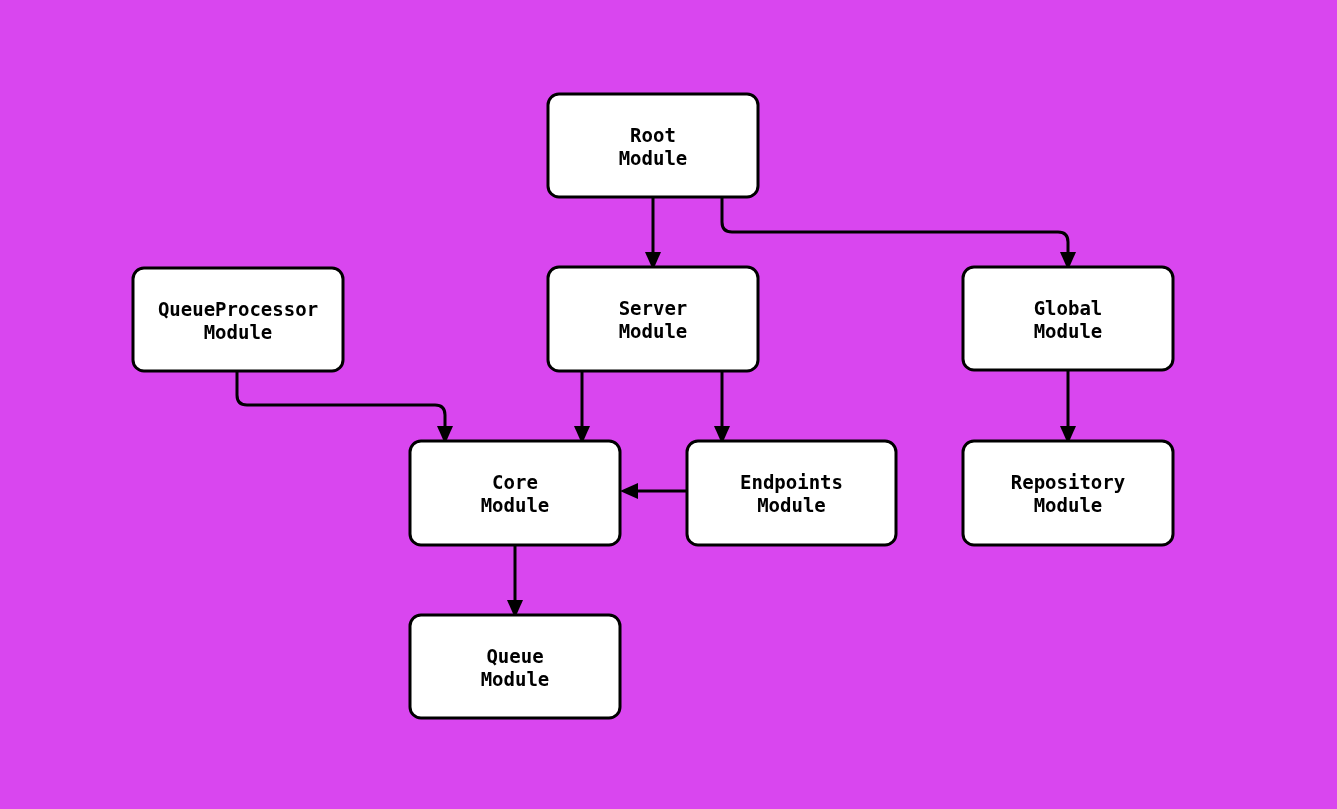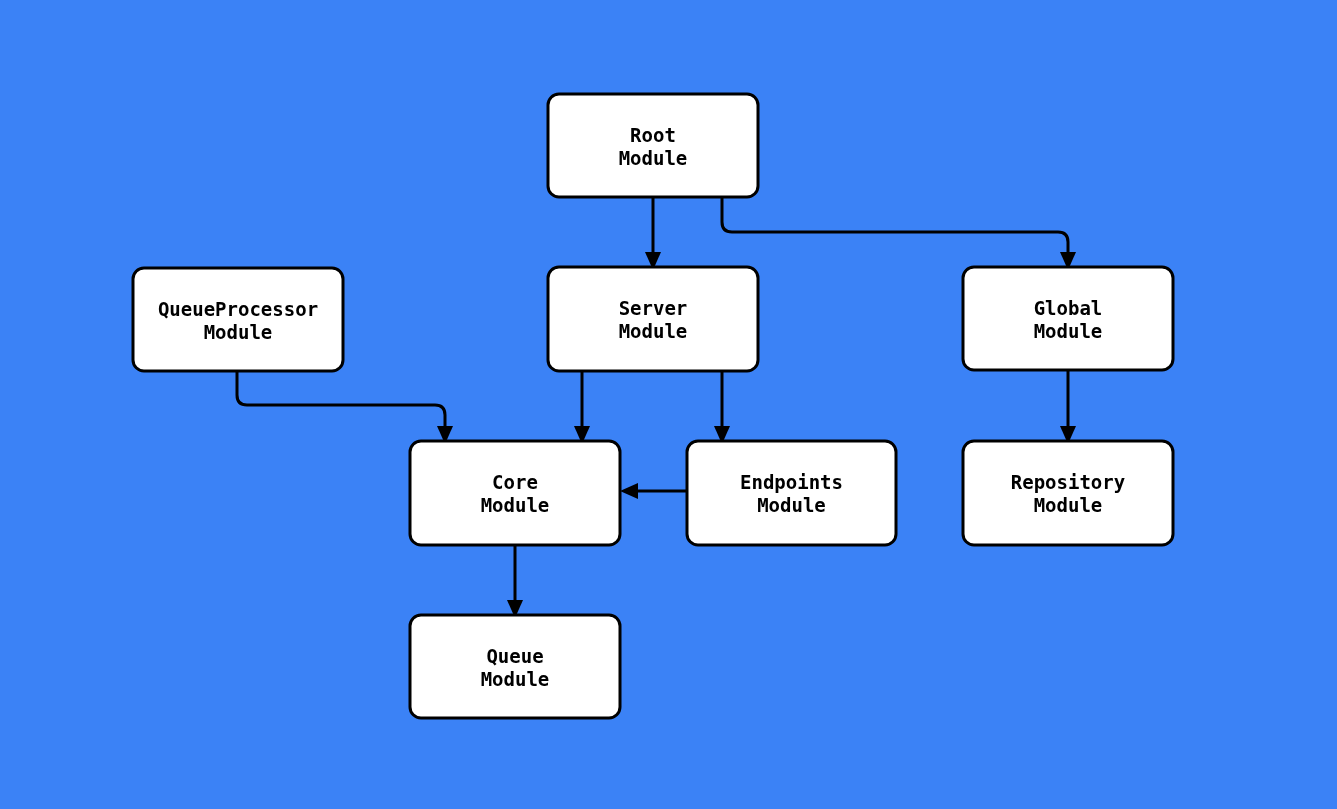--- a/index.html
+++ b/index.html
@@ -11,21 +11,21 @@
   body {
     width: 1337px;
     height: 809px;
     overflow: hidden;
     font-family: "DejaVu Sans Mono", "Liberation Mono", monospace;
   }
   #diagram-root {
     position: relative;
     width: 1337px;
     height: 809px;
-    background: #3b82f6;
+    background: #d946ef;
   }
   svg#diagram-canvas {
     display: block;
     width: 1337px;
     height: 809px;
   }
   .node-box {
     fill: #ffffff;
     stroke: #000000;
     stroke-width: 3;

